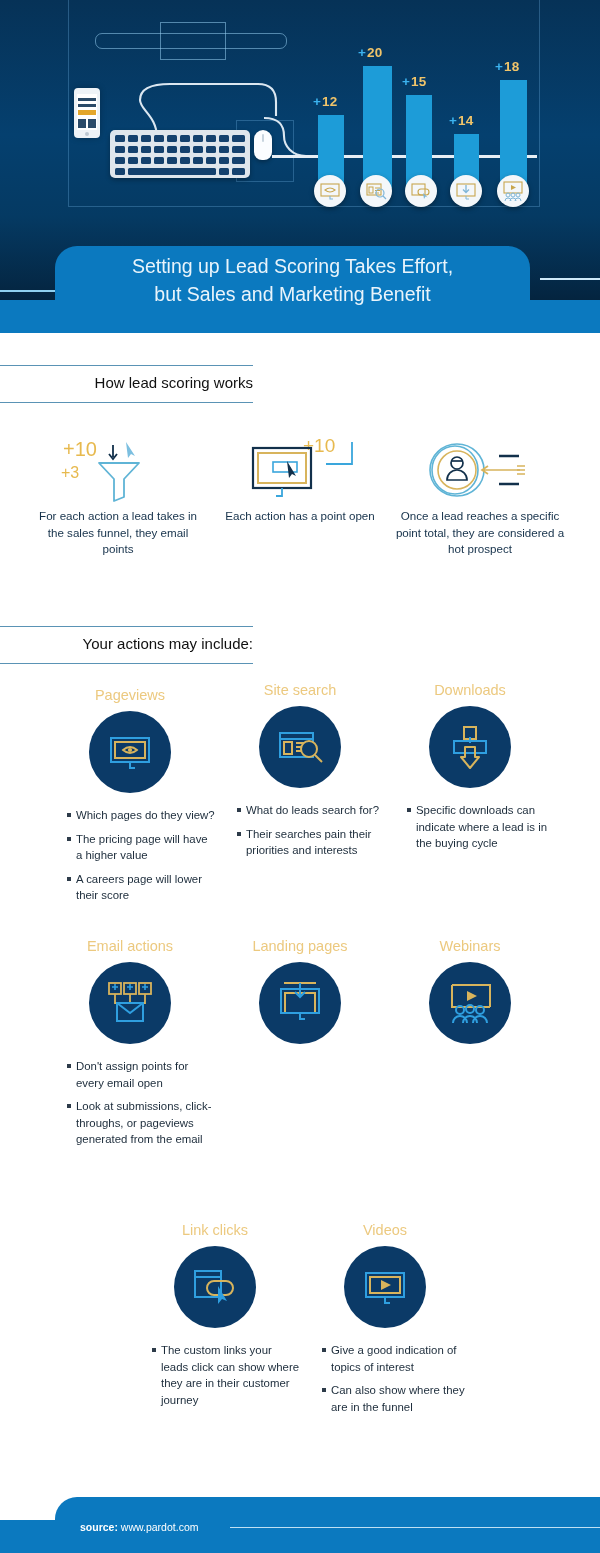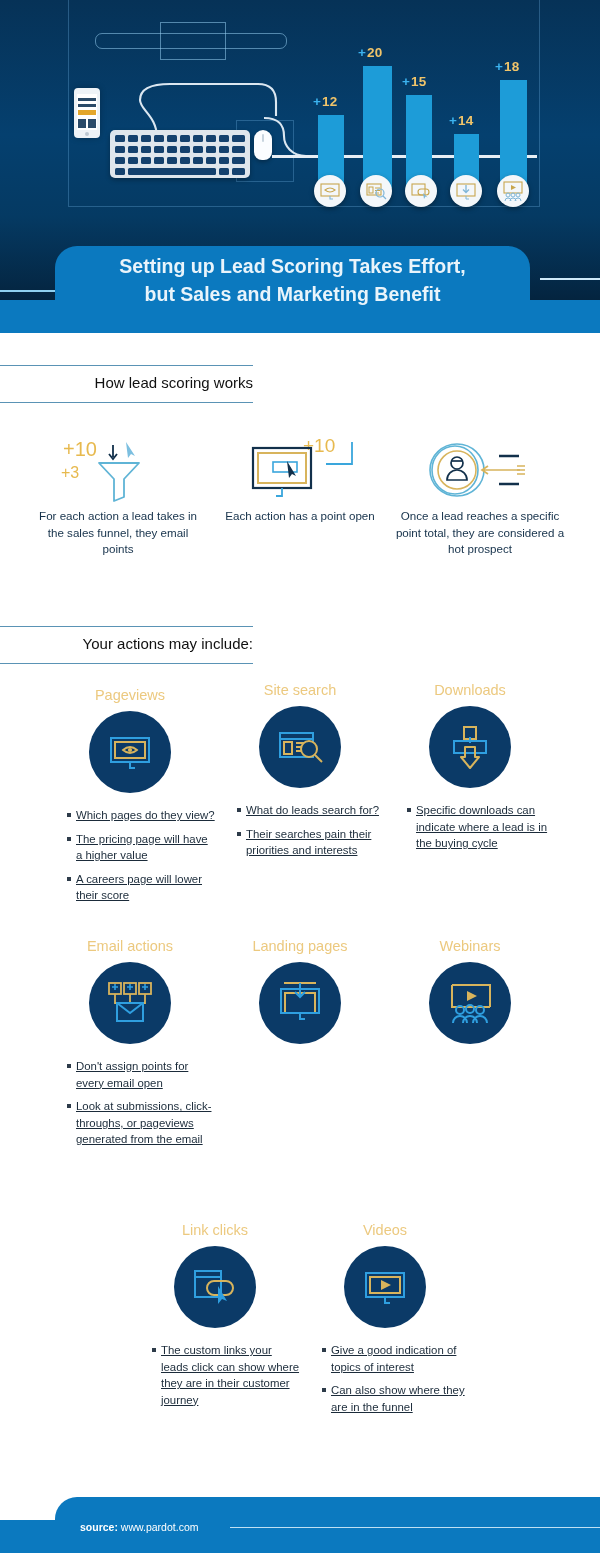--- a/index.html
+++ b/index.html
@@ -32,40 +32,40 @@
   .bar-lbl{position:absolute;font-size:13.5px;font-weight:700;color:#f0c46a;white-space:nowrap;letter-spacing:.2px;}
   .bar-lbl .plus{color:#3cb3ef;font-weight:700;margin-right:1px;}
   .stem{position:absolute;width:1.4px;background:#cfe0ee;}
   .circ{position:absolute;width:32px;height:32px;border-radius:50%;background:#f4f7fa;box-shadow:0 2px 5px rgba(0,0,0,.35);}
   .circ svg{position:absolute;left:5px;top:5px;}
 
   
   .band{position:absolute;left:0;top:300px;width:600px;height:33px;background:#0b79bf;}
   .pill{position:absolute;left:55px;top:246px;width:475px;height:87px;background:#0b79bf;border-radius:22px 22px 22px 22px;}
   .pill-sq{position:absolute;left:55px;top:300px;width:475px;height:33px;background:#0b79bf;}
-  .pill-title{position:absolute;left:55px;top:252px;width:475px;text-align:center;color:#e9f4fb;font-size:19.5px;line-height:28px;font-weight:700;}
+  .pill-title{position:absolute;left:55px;top:252px;width:475px;text-align:center;color:#e9f4fb;font-size:19.5px;line-height:28px;font-weight:400;}
   .dash-l{position:absolute;left:0px;top:290px;width:60px;height:1.6px;background:#8fd0f0;}
   .dash-r{position:absolute;left:540px;top:278px;width:60px;height:1.6px;background:#cfe8f7;}
 
   
   .sec{position:absolute;left:0;width:253px;border-top:1.2px solid #5a93b5;border-bottom:1.2px solid #5a93b5;height:36px;}
   .sec span{position:absolute;right:0px;top:8px;font-size:15px;font-weight:400;color:#101010;}
 
   
   .step{position:absolute;width:170px;text-align:center;}
   .step .cap{font-size:11.6px;line-height:16.5px;color:#15314a;}
   .step .art{height:78px;position:relative;}
 
   
   .card{position:absolute;width:170px;}
   .card .ttl{text-align:center;font-size:14.5px;color:#ecc97f;line-height:20px;}
   .card .cwrap{display:flex;justify-content:center;margin-top:6px;}
   .card .cir{width:82px;height:82px;border-radius:50%;background:#0b3a67;display:flex;align-items:center;justify-content:center;}
   .card ul{list-style:none;margin:14px 0 0 0;padding:0 0 0 22px;}
-  .card li{position:relative;font-size:11.4px;line-height:16.6px;color:#1b2b3a;margin-bottom:7px;padding-left:9px;text-decoration:underline;}
+  .card li{position:relative;font-size:11.4px;line-height:16.6px;color:#1b2b3a;margin-bottom:7px;padding-left:9px;}
   .card li:before{content:"";position:absolute;left:0;top:6px;width:4px;height:4px;background:#2d3b49;}
 
   
   .ft-band{position:absolute;left:0;top:1520px;width:600px;height:33px;background:#0b79bf;}
   .ft-pill{position:absolute;left:55px;top:1497px;width:545px;height:56px;background:#0b79bf;border-radius:22px 0 0 0;}
   .ft-txt{position:absolute;left:80px;top:1521px;font-size:10.5px;color:#ffffff;}
   .ft-txt b{font-weight:700;}
   .ft-line{position:absolute;left:230px;top:1527px;width:370px;height:1.2px;background:#bfe0f3;}
 </style>
 </head>

